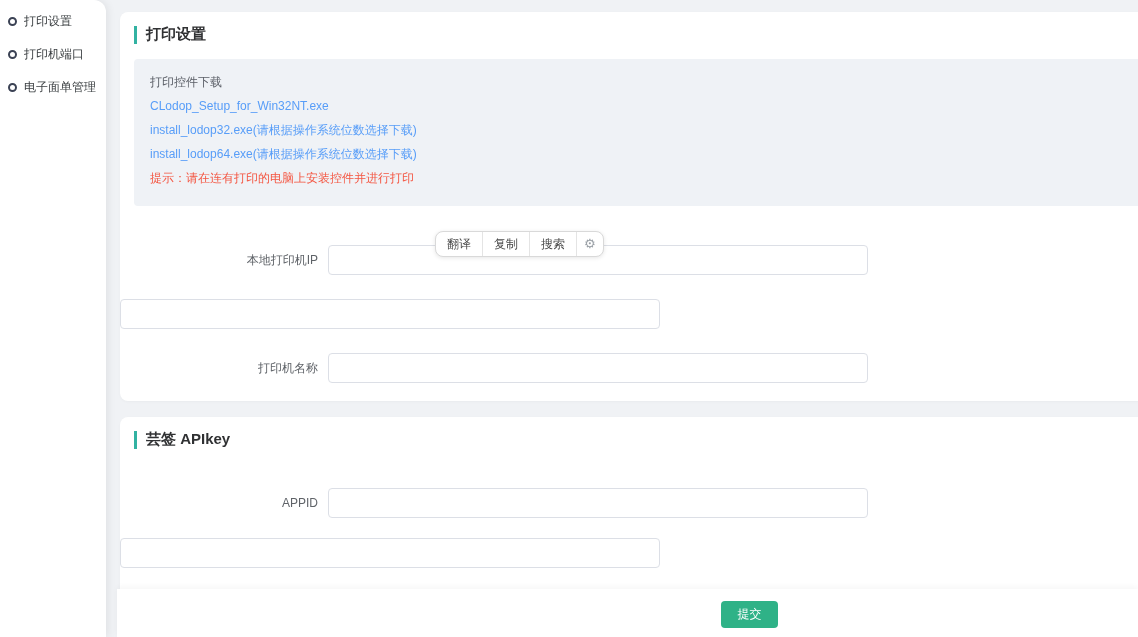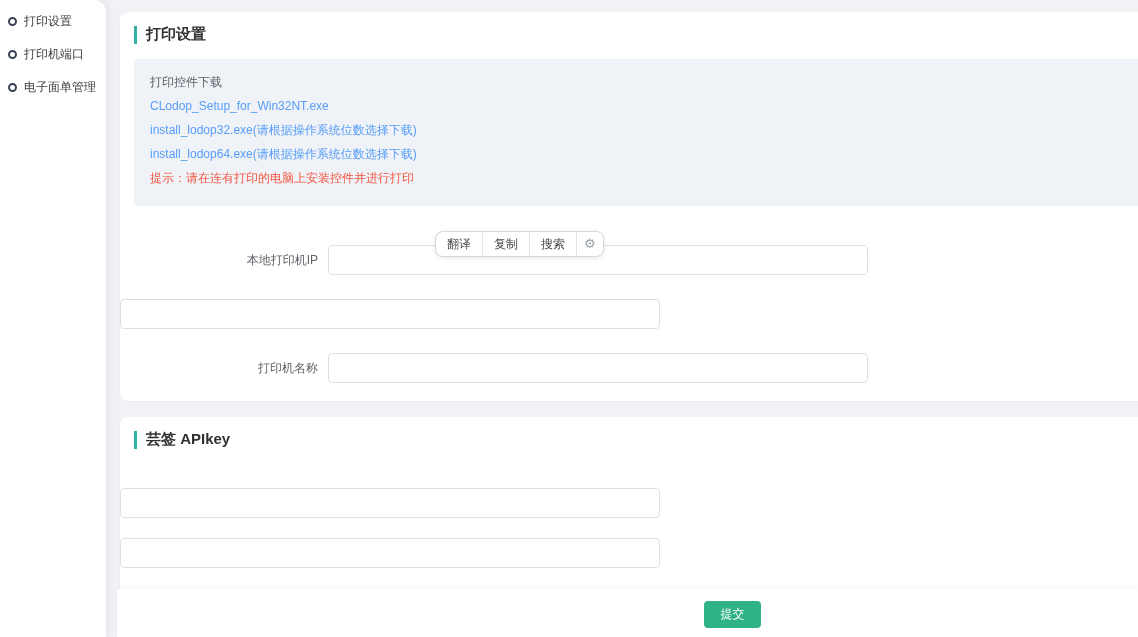--- a/index.html
+++ b/index.html
@@ -102,21 +102,21 @@
 
   
   .footer {
     position:absolute; left:117px; top:589px;
     width:1021px; height:48px;
     background:#ffffff;
     box-shadow:0 -2px 6px rgba(0,0,0,0.04);
     z-index:4;
   }
   .submit-btn {
-    position:absolute; left:587px; top:12px;
+    position:absolute; left:604px; top:12px;
     width:57px; height:27px;
     background:#2fb287; color:#ffffff;
     border:none; border-radius:4px;
     font-size:12px; cursor:pointer;
     font-family:"Liberation Sans","DejaVu Sans",sans-serif;
   }
 </style>
 </head>
 <body>
 
@@ -172,20 +172,21 @@
 </div>
 
 <section class="card card-apikey">
   <div class="section-header">
     <span class="accent-bar"></span>
     <span class="section-title">芸签 APIkey</span>
   </div>
 
   <div class="form-area-apikey">
     <div class="form-row">
+      <label class="form-label">APPID</label>
       <input class="form-input" type="text" value="" style="">
     </div>
     <div class="form-row">
       <input class="form-input" type="text" value="" style="">
     </div>
   </div>
 </section>
 
 <footer class="footer">
   <button class="submit-btn">提交</button>

